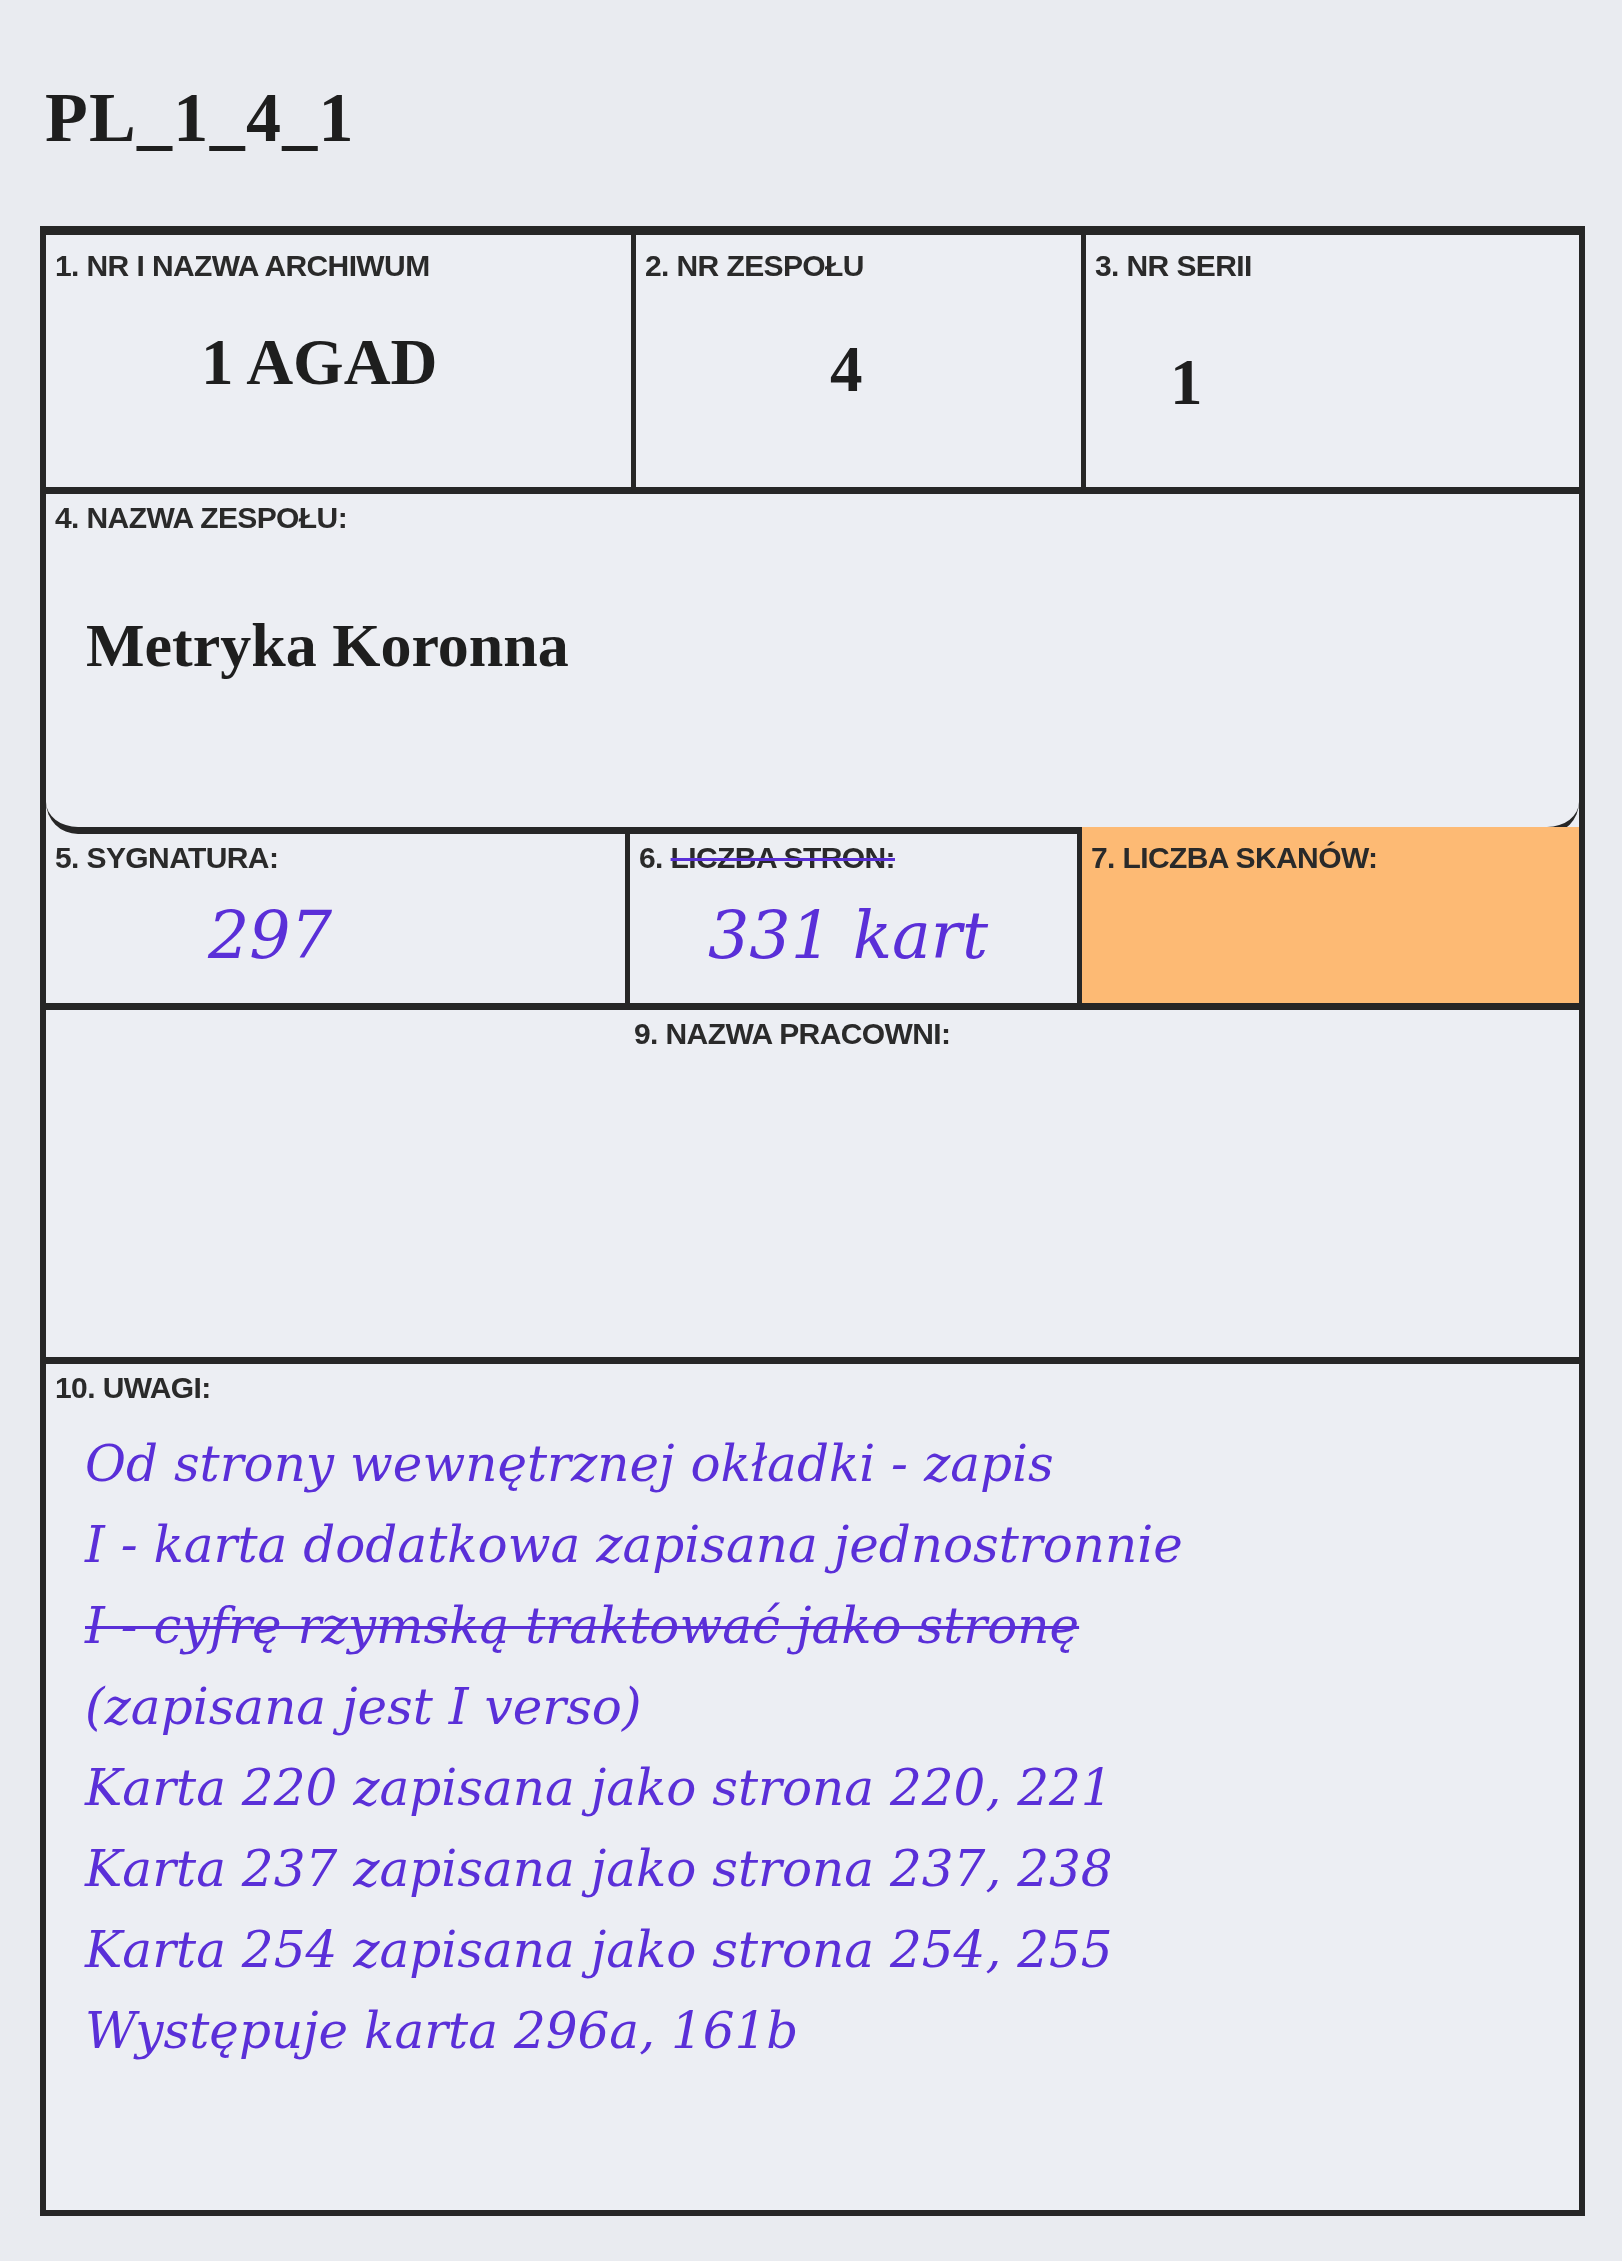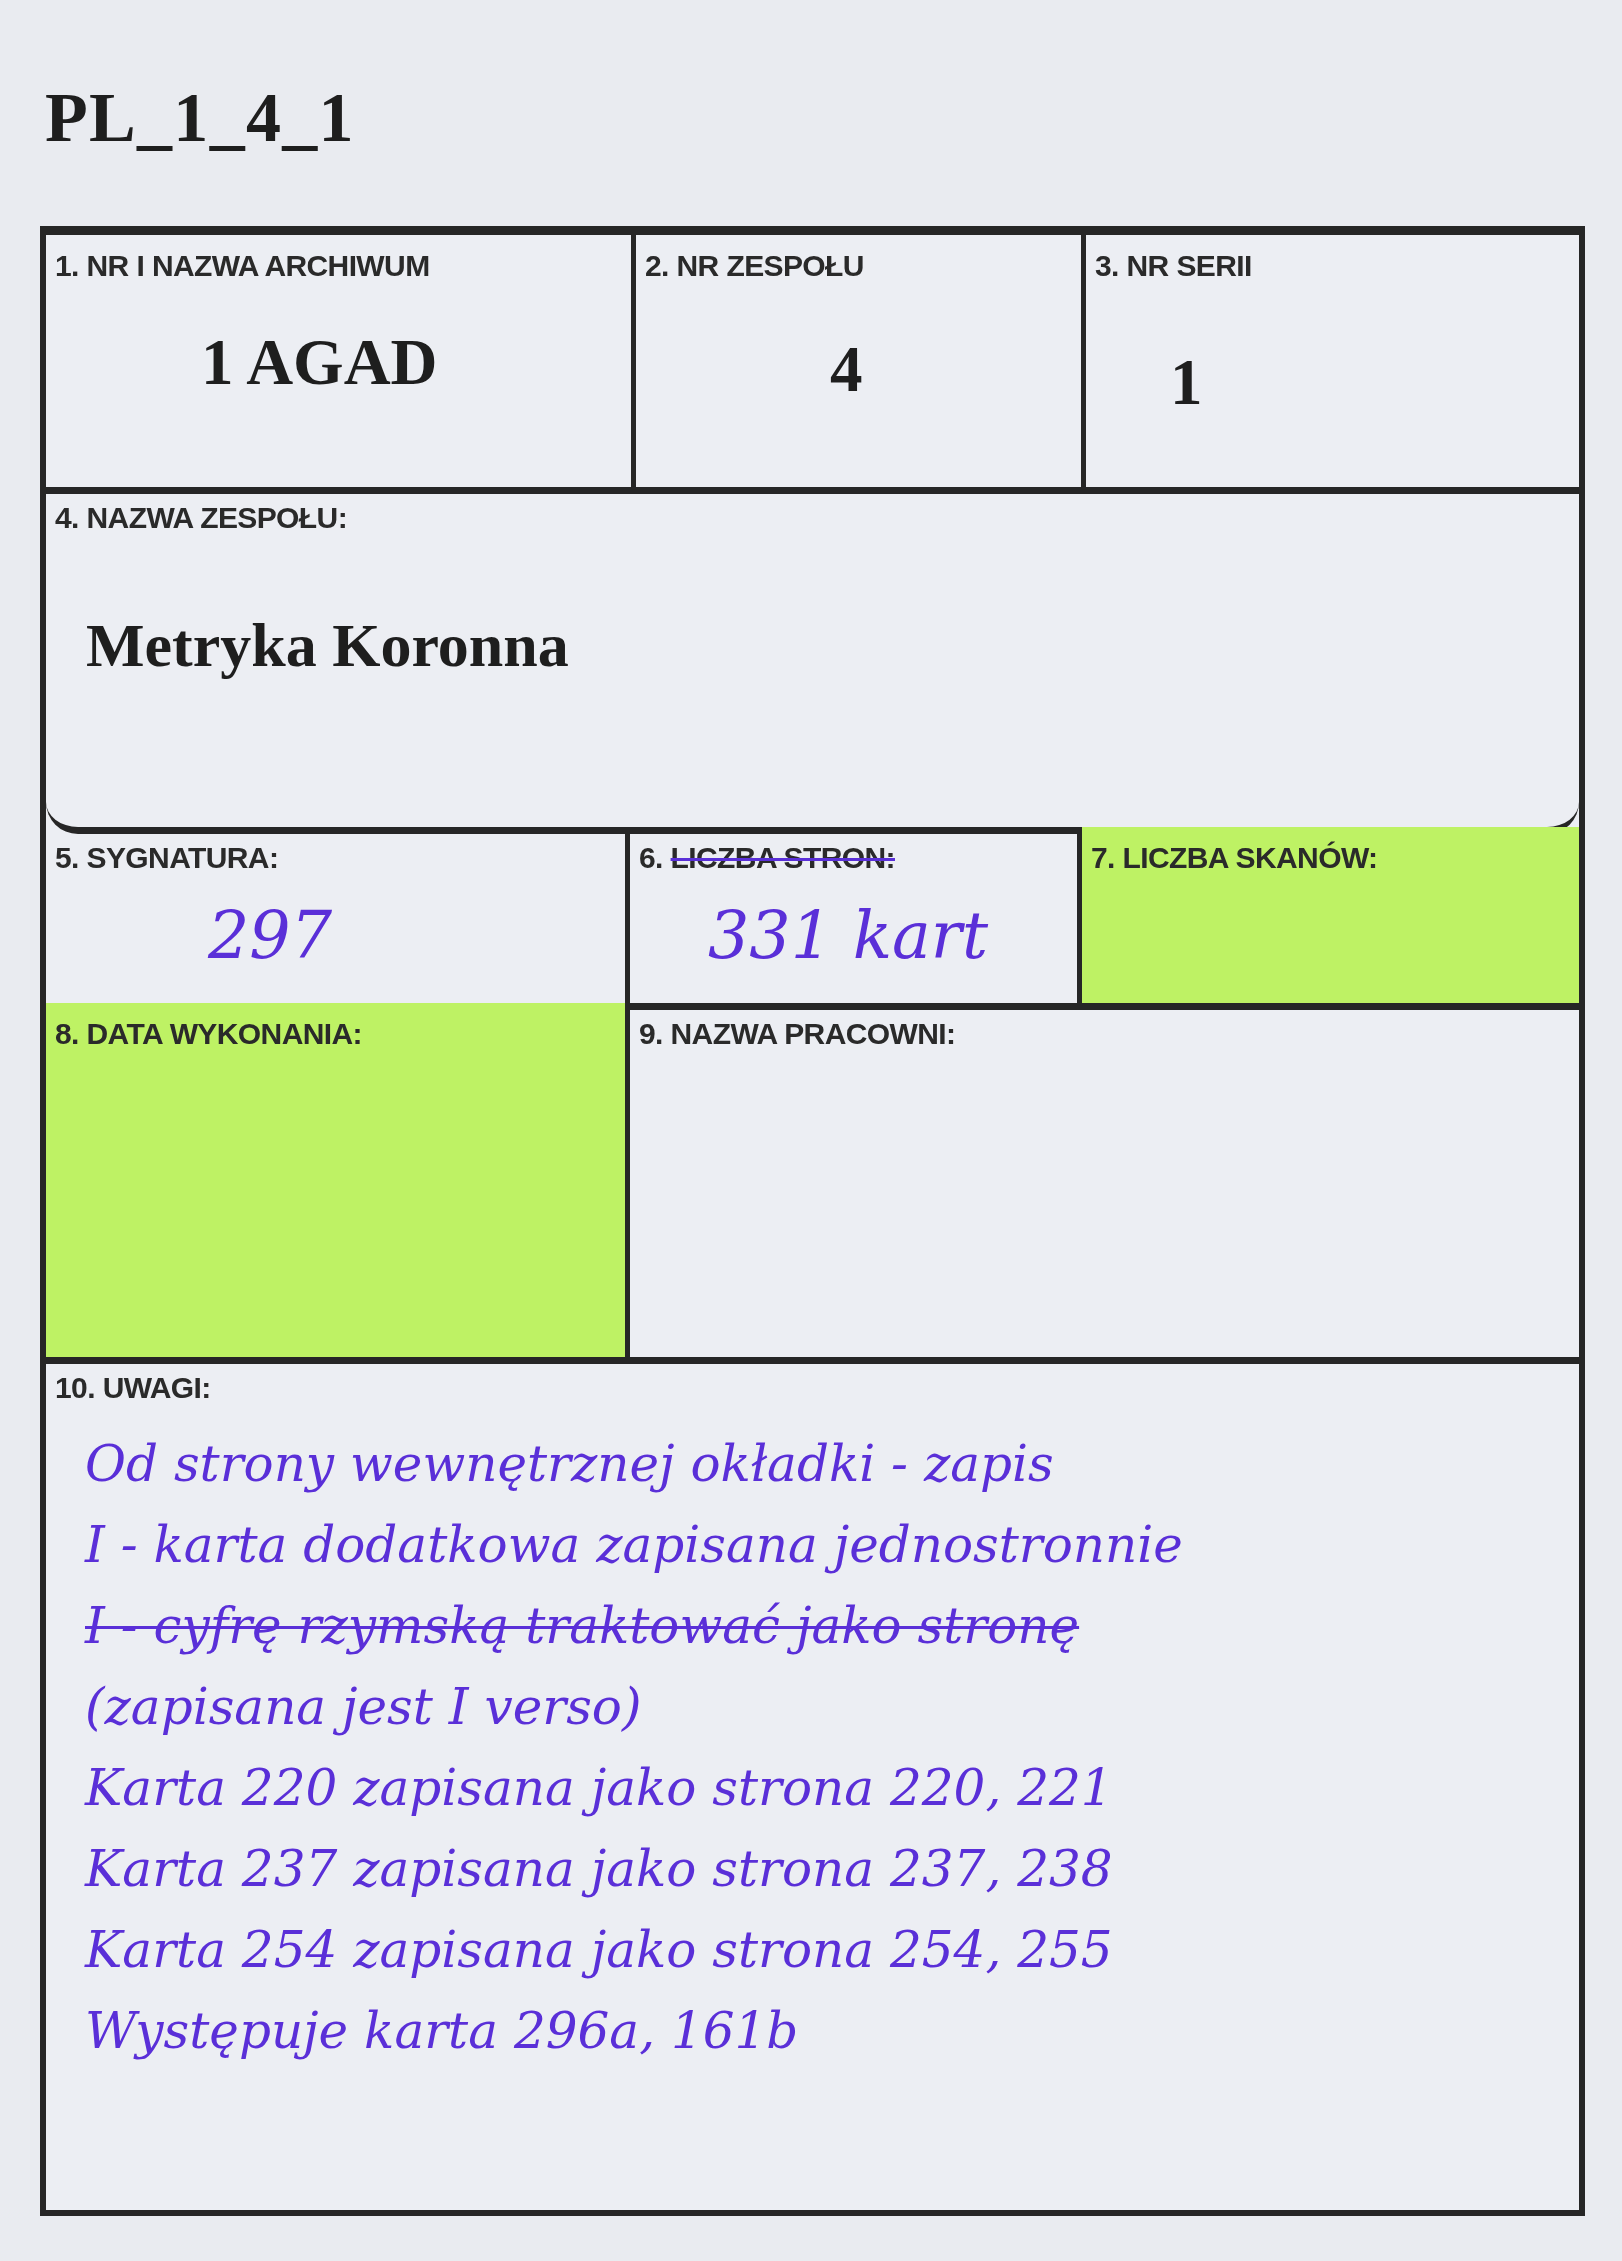--- a/index.html
+++ b/index.html
@@ -26,21 +26,21 @@
     font-weight:bold; font-size:30px; color:#2a2a2a; letter-spacing:-0.6px;
   }
   .printed {
     position:absolute; font-family:"Liberation Serif", serif;
     font-weight:bold; color:#1e1e1e;
   }
   .hand {
     position:absolute; font-family:"DejaVu Serif", serif; font-style:italic;
     color:#5a2fd8; white-space:nowrap;
   }
-  .gray { background:#bef264;padding-left:40px; }
+  .gray { background:#fdba74;padding-left:40px; }
   .strike { text-decoration:line-through; text-decoration-color:#5a2fd8; text-decoration-thickness:3.2px; }
   .notes { position:absolute; left:39px; top:71px; right:26px; }
   .note-line { position:relative; height:81px; font-size:50px; }
   .note-line span { position:absolute; left:0; top:6.5px; }
 </style>
 </head>
 <body>
 
 <div class="doc-id">PL_1_4_1</div>
 
@@ -79,23 +79,20 @@
         <span class="strike">LICZBA STRON:</span>
       </div>
       <div class="hand" style="left:78px;top:71px;font-size:65px;">331 kart</div>
     </div>
     <div class="cell gray" style="left:1031px;right:0;">
       <div class="label">7. LICZBA SKANÓW:</div>
     </div>
   </div>
 
   <div class="row" style="top:768px;height:354px;">
-    <div class="cell gray" style="left:0;width:579px;">
-      <div class="label">8. DATA WYKONANIA:</div>
-    </div>
     <div class="cell" style="left:579px;right:0;">
       <div class="label">9. NAZWA PRACOWNI:</div>
     </div>
   </div>
 
   <div class="row" style="top:1122px;bottom:0;border-bottom:none;">
     <div class="cell" style="left:0;right:0;">
       <div class="label">10. UWAGI:</div>
       <div class="notes">
         <div class="note-line hand" style="position:relative;">

